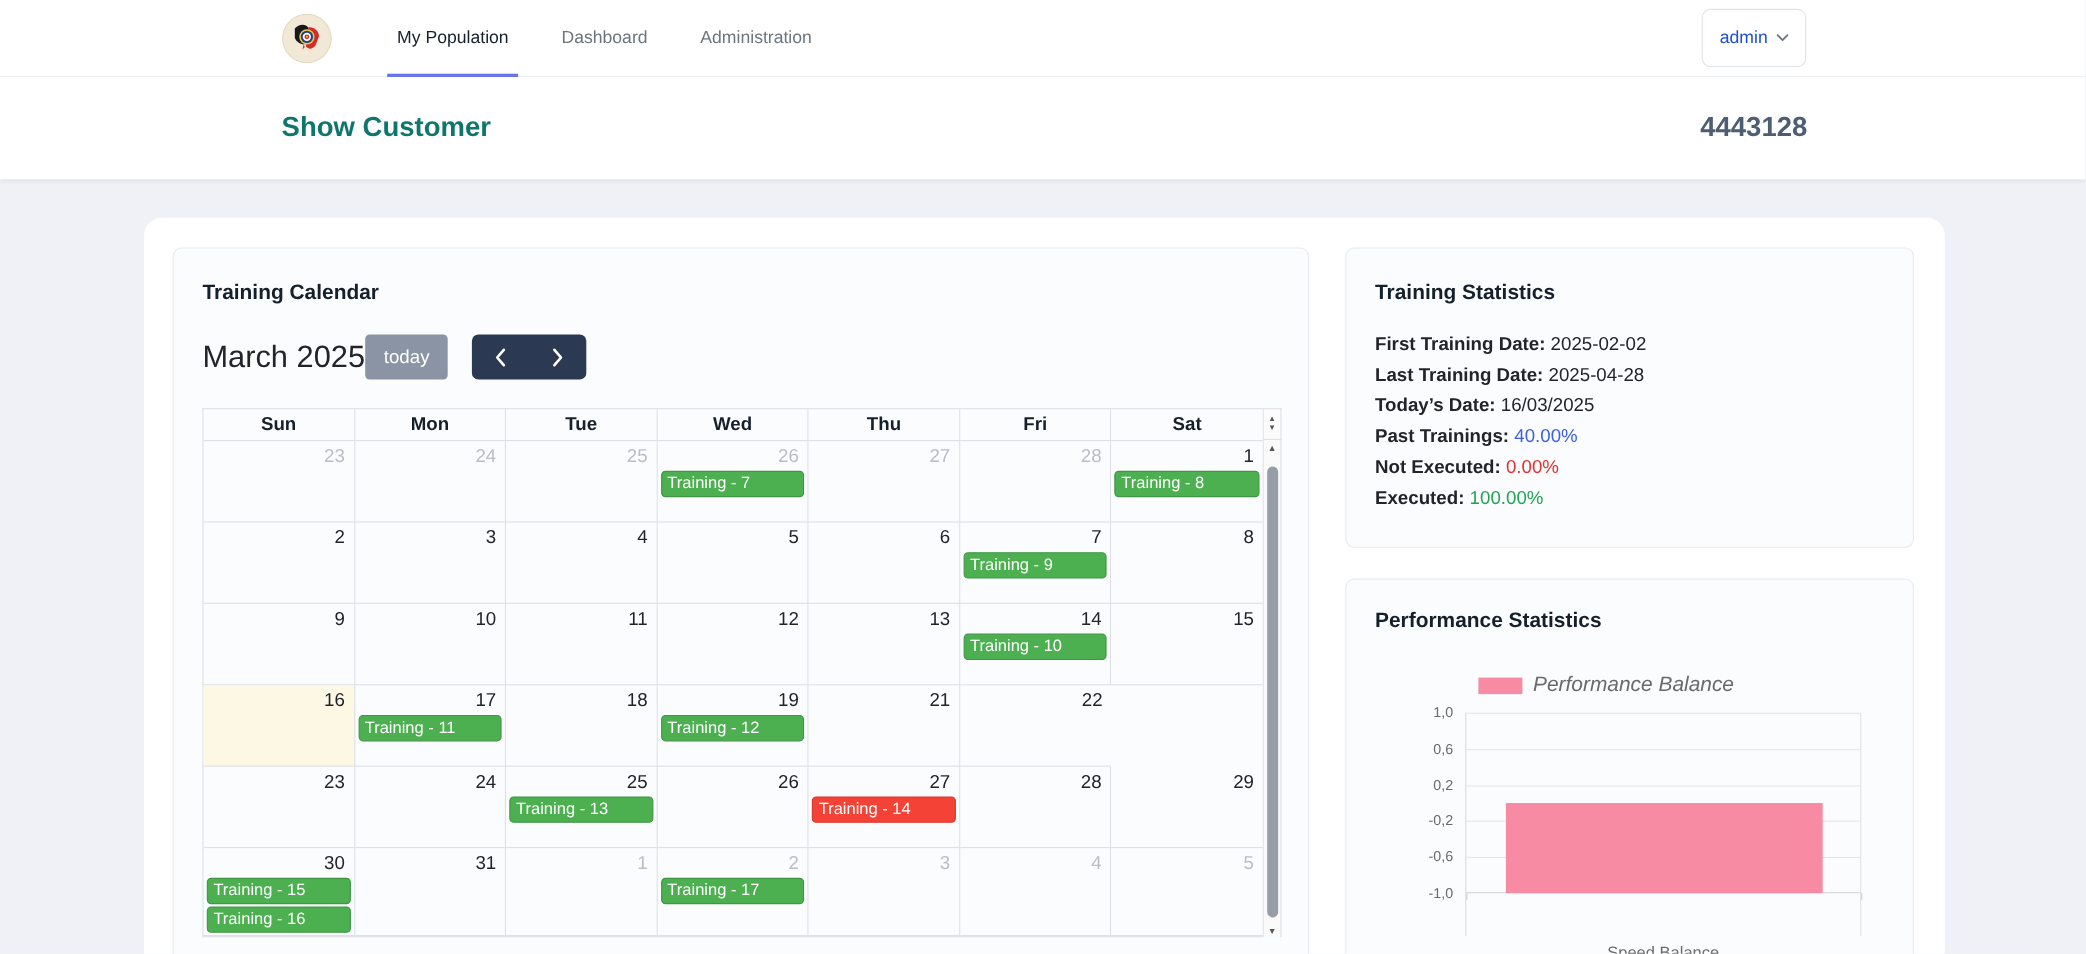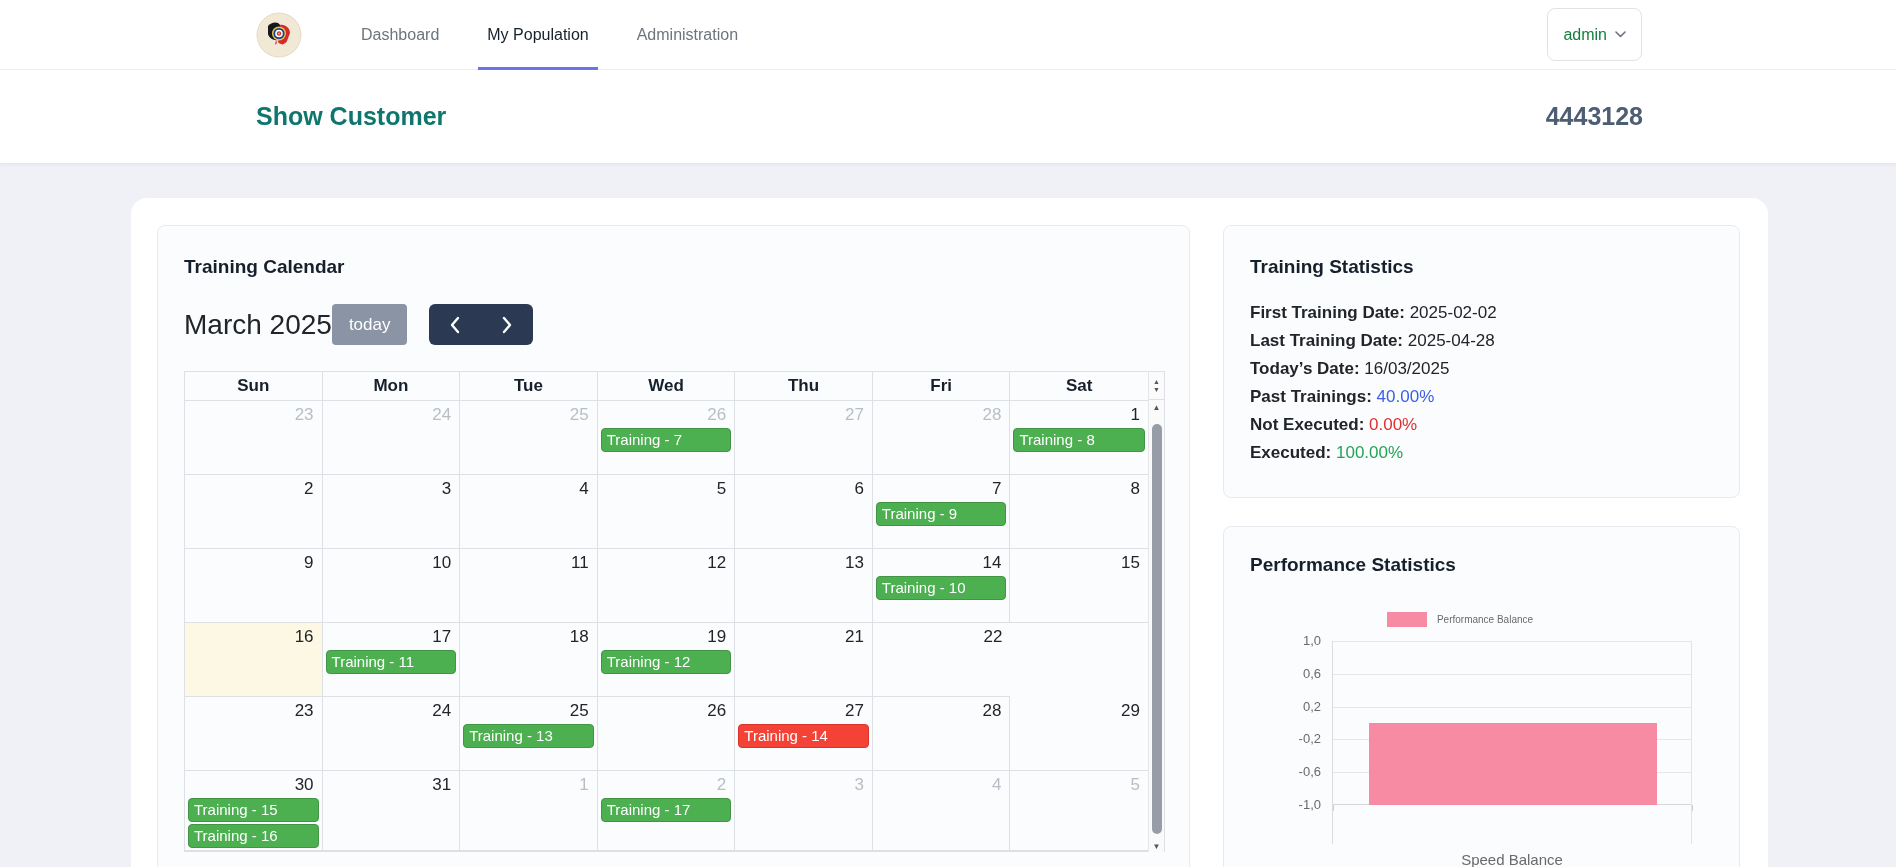--- a/index.html
+++ b/index.html
@@ -10,21 +10,21 @@
   .navbar { position:relative; height:70px; background:#fff; border-bottom:1px solid #ecedf2;
             display:flex; align-items:center; }
   .logo { width:46px; height:46px; margin-left:256px; border-radius:50%; flex:0 0 auto; }
   .nav-items { display:flex; height:100%; margin-left:50px; }
   .nav-item { position:relative; display:flex; align-items:center; padding:0 9px; margin-right:30px;
               font-size:16px; color:#6c757d; cursor:pointer; }
   .nav-item.active { color:#16202c; }
   .nav-item.active::after { content:""; position:absolute; left:0; right:0; bottom:-1px; height:3px;
               background:#6874e8; }
   .user-btn { margin-left:auto; margin-right:254px; height:53px; display:flex; align-items:center; gap:8px;
-              border:1px solid #dfe3e8; border-radius:8px; padding:0 15px; font-size:16px; color:#15803d;
+              border:1px solid #dfe3e8; border-radius:8px; padding:0 15px; font-size:16px; color:#1d4ed8;
               background:#fff; cursor:pointer; }
 
   
   .page-header { height:93px; background:#fff; box-shadow:0 2px 3px rgba(20,30,50,.05);
                  display:flex; align-items:center; justify-content:space-between;
                  padding:0 253px 0 256px; position:relative; z-index:2; }
   .page-title { font-size:25px; font-weight:bold; color:#0f766e; }
   .customer-id { font-size:25px; font-weight:bold; color:#4d5e73; }
 
   
@@ -78,21 +78,21 @@
   .stats-panel { padding:30px 26px 30px 26px; }
   .stat-line { font-size:17px; line-height:28px; color:#212529; }
   .stat-line b { font-weight:bold; }
   .stats-dates { margin-top:21px; }
   .stats-pcts { }
 
   .perf-panel { padding:27px 26px 20px 26px; min-height:310px; }
   .legend-row { display:flex; align-items:center; justify-content:center; gap:10px; margin-top:36px;
                 width:420px; }
   .legend-swatch { width:40px; height:15px; }
-  .legend-label { font-size:10px; color:#6a6a6a; }
+  .legend-label { font-size:19px; color:#6a6a6a;font-style:italic; }
   .chart-area { position:relative; margin-left:82px; margin-top:14px; width:360px; height:203px;
                 border-left:1px solid #dcdcdc; border-right:1px solid #e3e3e3; }
   .gridline { position:absolute; left:0; width:100%; height:1px; background:#e6e6e6; }
   .gridline.zero-bottom { background:#d7d7d7; }
   .ytick-label { position:absolute; right:370px; width:60px; text-align:right; font-size:13px;
                  color:#6a6a6a; }
   .chart-bar { position:absolute; cursor:pointer; }
   .xtick { position:absolute; width:1px; height:6px; background:#cfcfcf; top:164px; }
   .xaxis-label { margin-left:82px; width:360px; text-align:center; font-size:15px; color:#6a6a6a;
                  margin-top:7px; }
@@ -107,22 +107,22 @@
     <path d="M24 13 C29 12, 34 16, 34 21 L31 29 C29 33, 24 33, 22 30 L24 22 Z" fill="#d22b2b"></path>
     <circle cx="23" cy="21.5" r="7" fill="#e8c545"></circle>
     <circle cx="23" cy="21.5" r="5.6" fill="#1e3f8f"></circle>
     <circle cx="23" cy="21.5" r="3.8" fill="#ffffff"></circle>
     <circle cx="23" cy="21.5" r="2.2" fill="#cf3333"></circle>
     <circle cx="23" cy="21.5" r="0.9" fill="#e8c545"></circle>
     <path d="M20 28 L19 33 L21 31 Z" fill="#cf3333"></path>
     <path d="M26 28 L27 33 L25 31 Z" fill="#cf3333"></path>
   </svg>
   <nav class="nav-items">
+      <div class="nav-item active">My Population</div>
       <div class="nav-item">Dashboard</div>
-      <div class="nav-item active">My Population</div>
       <div class="nav-item">Administration</div>
     </nav>
   <button class="user-btn">
     <span>admin</span>
     <svg width="11" height="7" viewBox="0 0 11 7">
       <path d="M1 1 L5.5 5.5 L10 1" stroke="#6b7280" stroke-width="1.6" fill="none" stroke-linecap="round" stroke-linejoin="round"></path>
     </svg>
   </button>
 </header>
 

